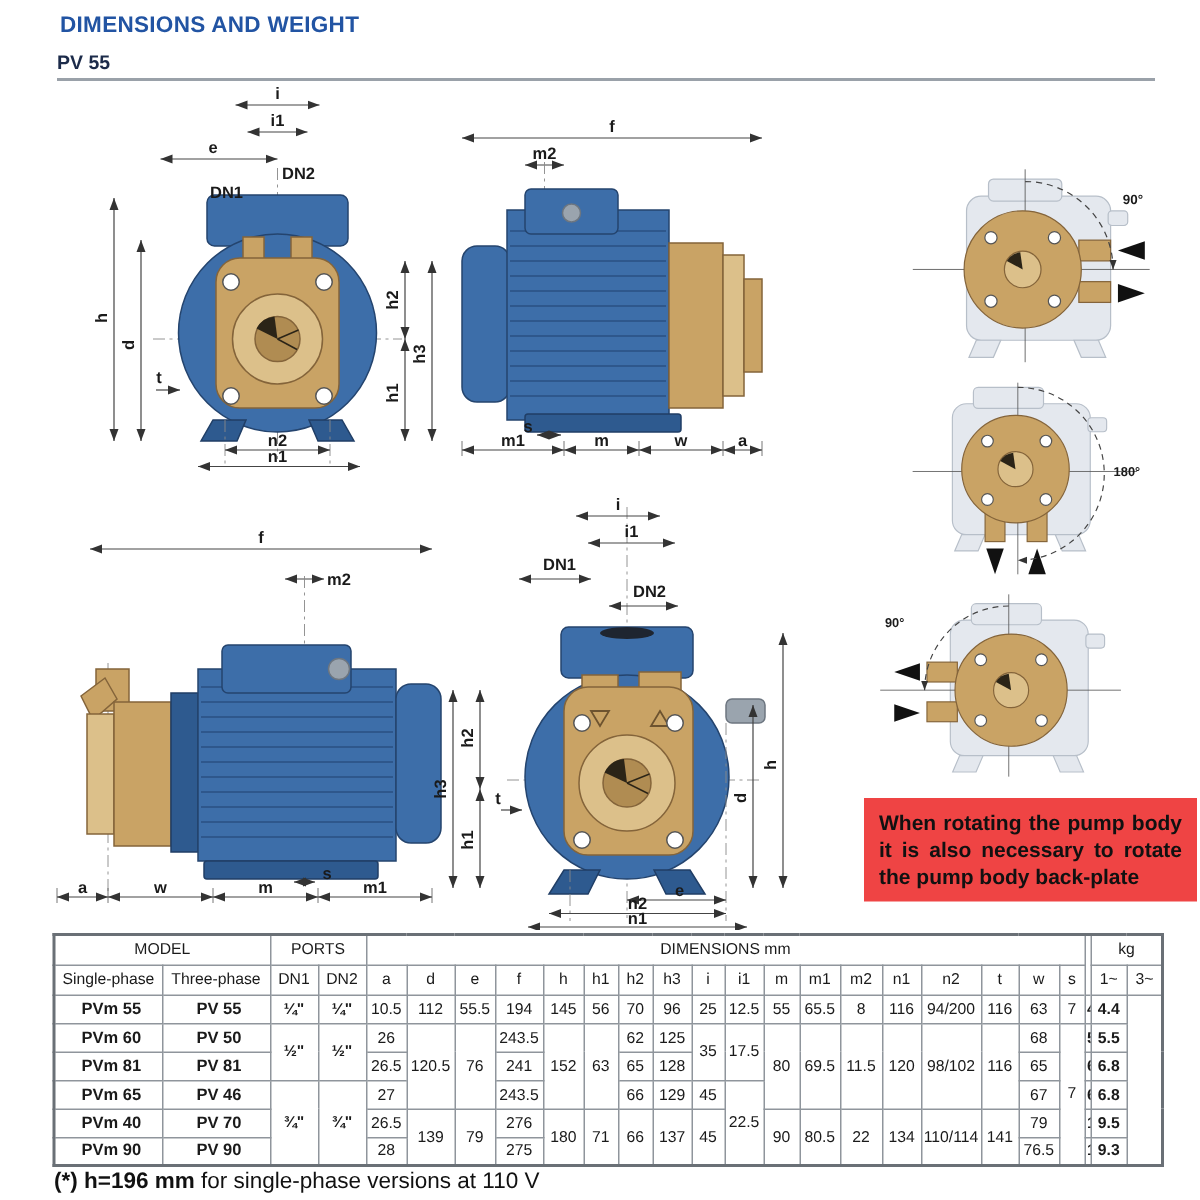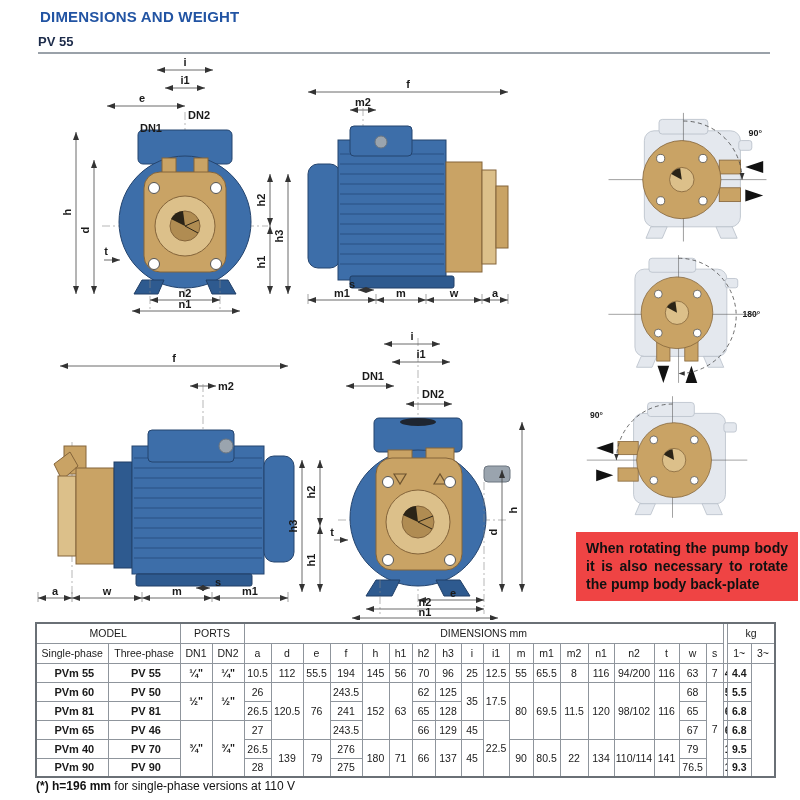--- a/index.html
+++ b/index.html
@@ -26,21 +26,21 @@
   .gray{fill:#9aa4ae;stroke:#6d7680;}
   #notebox{left:576px;top:532px;width:202px;background:#ef4444;padding:7px 10px;font-size:14px;font-weight:bold;color:#111;line-height:1.3;text-align:justify;}
   #dimtable{left:35px;top:622px;border-collapse:collapse;table-layout:fixed;width:739px;font-size:10.5px;color:#1a1a1a;}
   #dimtable th,#dimtable td{border:1px solid #8f959c;text-align:center;padding:0 1px;overflow:hidden;white-space:nowrap;}
   #dimtable{border:2px solid #6a7076;}
   #dimtable thead tr{height:20px;} #dimtable tbody tr{height:19px;}
   #dimtable th{font-weight:normal;}
   #dimtable td.model{text-align:center;font-weight:bold;padding-left:5px;font-size:11px;}
   #dimtable td.b{font-weight:bold;}
   #dimtable .gapcell{border-top:none;border-bottom:none;background:#fff;}
-  #footnote{left:36px;top:779px;font-size:12px;color:#111;}
+  #footnote{left:36px;top:779px;font-size:15px;color:#111;}
   #footnote .b{font-weight:bold;}
 </style>
 </head>
 <body>
 
 <div id="page">
 
   <svg width="0" height="0" style="position:absolute" aria-hidden="true">
     <defs>
       <marker id="ae" markerWidth="9" markerHeight="7" refX="8" refY="3.5" orient="auto" markerUnits="userSpaceOnUse">

